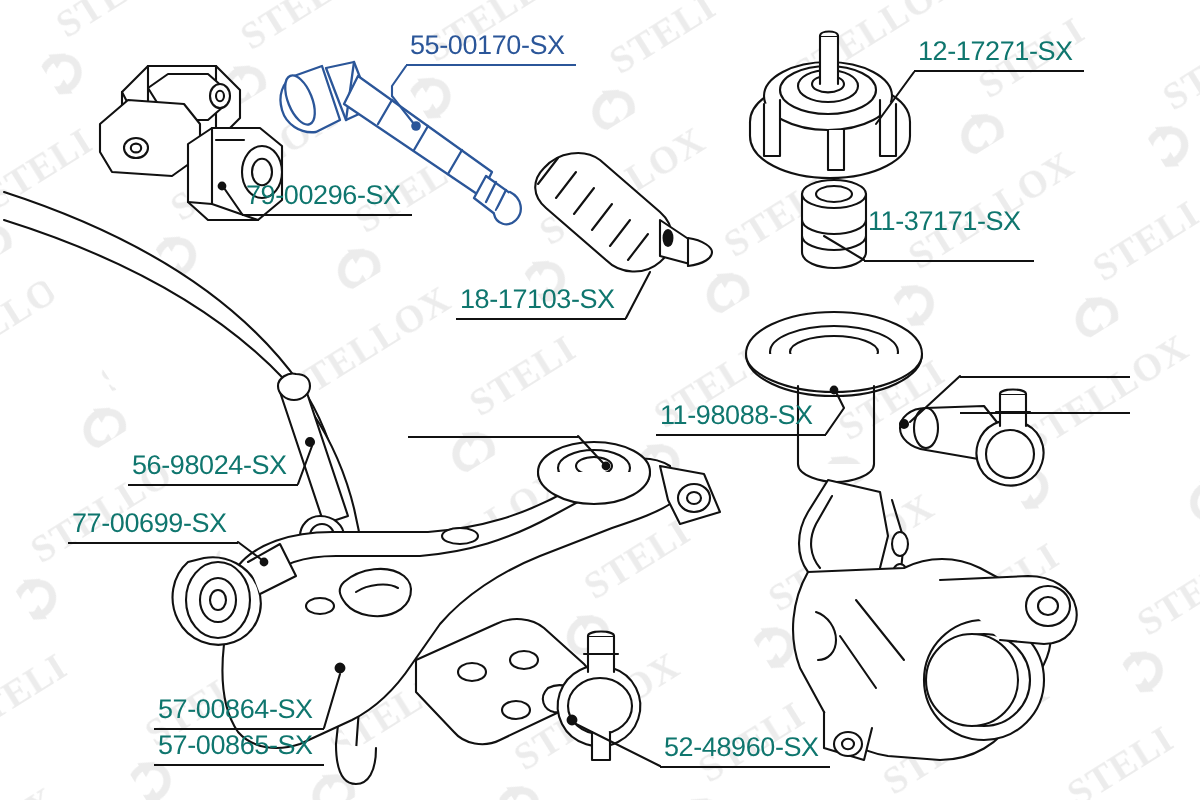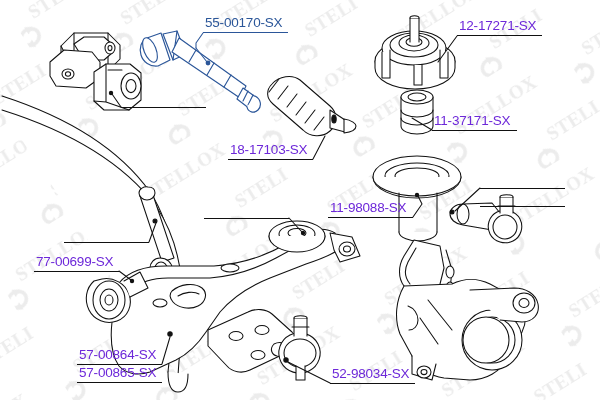--- a/index.html
+++ b/index.html
@@ -9,21 +9,21 @@
 
   
   #watermark{position:absolute;inset:0;pointer-events:none;z-index:1;}
 
   
   #drawing{position:absolute;inset:0;z-index:2;}
 
   
   #labels{position:absolute;inset:0;z-index:3;}
   .lbl{position:absolute;white-space:nowrap;font-size:13.5px;
-       letter-spacing:-0.2px;color:#6d28d9;line-height:1;}
+       letter-spacing:-0.2px;color:#0f766e;line-height:1;}
   .lbl.blue{color:#2b5699;}
   .lbl-rule{position:absolute;height:0;border-top:1.2px solid #111;}
   .lbl-rule.blue{border-top-color:#2b5699;}
 </style>
 </head>
 <body>
 
 <div id="stage">
 
   <svg id="watermark" viewBox="0 0 600 400" width="600" height="400">
@@ -297,47 +297,49 @@
 
       <path d="M330 383 L288 362"></path>
     </g>
   </svg>
 
   <div id="labels">
 
     <div class="lbl blue" style="left:205px;top:16px">55-00170-SX</div>
     <div class="lbl-rule blue" style="left:203px;top:32px;width:85px"></div>
 
+    <div class="lbl" style="left:123px;top:91px">79-00296-SX</div>
     <div class="lbl-rule" style="left:121px;top:107px;width:85px"></div>
 
     <div class="lbl" style="left:230px;top:143px">18-17103-SX</div>
     <div class="lbl-rule" style="left:228px;top:159px;width:85px"></div>
 
     <div class="lbl" style="left:459px;top:19px">12-17271-SX</div>
     <div class="lbl-rule" style="left:457px;top:35px;width:85px"></div>
 
-    <div class="lbl" style="left:434px;top:114px">11-37171-SX</div>
+    <div class="lbl" style="left:434px;top:104px">11-37171-SX</div>
     <div class="lbl-rule" style="left:432px;top:130px;width:85px"></div>
 
     <div class="lbl-rule" style="left:480px;top:188px;width:85px"></div>
 
     <div class="lbl-rule" style="left:480px;top:206px;width:85px"></div>
 
     <div class="lbl" style="left:330px;top:201px">11-98088-SX</div>
     <div class="lbl-rule" style="left:328px;top:217px;width:85px"></div>
 
     <div class="lbl-rule" style="left:204px;top:218px;width:85px"></div>
 
+    <div class="lbl" style="left:66px;top:226px">56-98024-SX</div>
     <div class="lbl-rule" style="left:64px;top:242px;width:85px"></div>
 
     <div class="lbl" style="left:36px;top:255px">77-00699-SX</div>
     <div class="lbl-rule" style="left:34px;top:271px;width:85px"></div>
 
     <div class="lbl" style="left:79px;top:348px">57-00864-SX</div>
     <div class="lbl-rule" style="left:77px;top:364px;width:85px"></div>
 
     <div class="lbl" style="left:79px;top:366px">57-00865-SX</div>
     <div class="lbl-rule" style="left:77px;top:382px;width:85px"></div>
 
-    <div class="lbl" style="left:332px;top:367px">52-98034-SX</div>
+    <div class="lbl" style="left:332px;top:367px">52-48960-SX</div>
     <div class="lbl-rule" style="left:330px;top:383px;width:85px"></div>
   </div>
 </div>
 
 </body></html>

